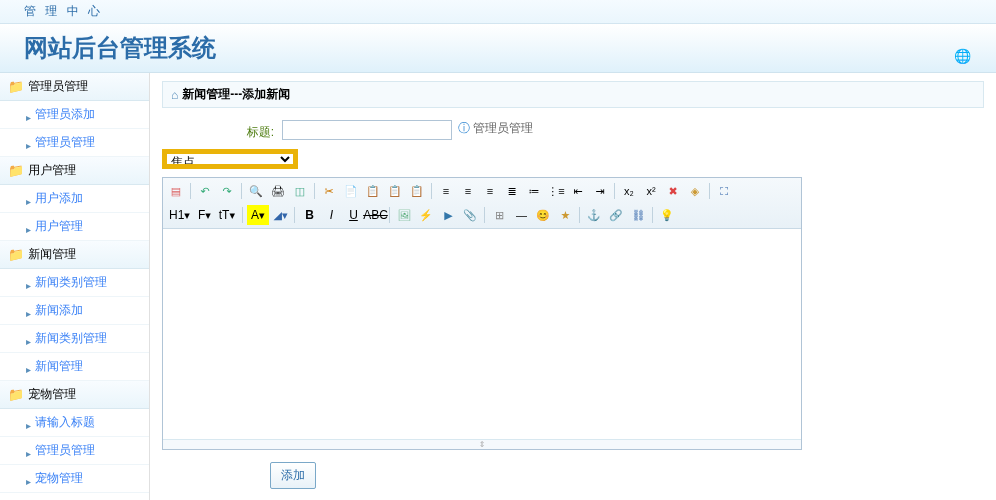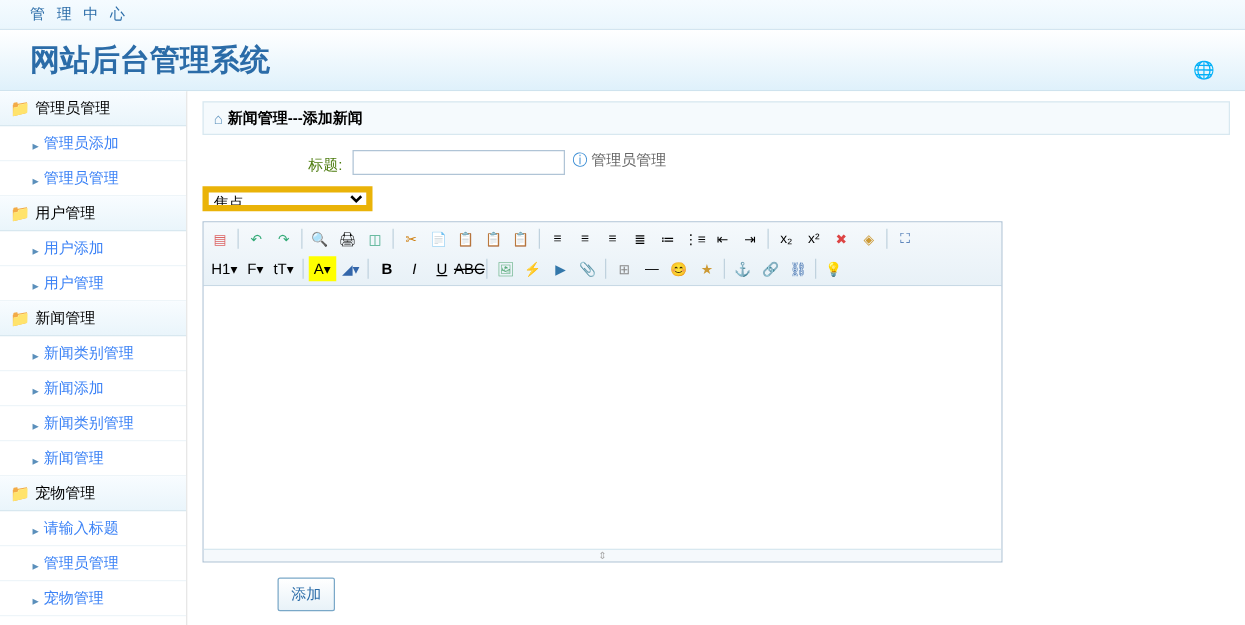--- a/index.html
+++ b/index.html
@@ -23,21 +23,21 @@
 .form-select{border:5px solid #eab308;height:20px;width:136px;background:#fff}
 .hint{display:flex;align-items:center;gap:3px;margin-left:6px;color:#666}
 .hint .info{color:#3b8dd4}
 .editor{border:1px solid #b0c4d6;width:640px}
 .toolbar{background:linear-gradient(#f5f9fc,#e8f1f7);border-bottom:1px solid #c8d9e5;padding:3px;display:flex;flex-wrap:wrap;gap:2px;align-items:center}
 .tb-btn{width:20px;height:20px;display:inline-flex;align-items:center;justify-content:center;cursor:pointer;border:1px solid transparent;border-radius:2px;font-size:11px}
 .tb-sep{width:1px;height:16px;background:#c0d2de;margin:0 2px}
 .tb-sel{font-size:11px;padding:0 2px;cursor:pointer;display:inline-flex;align-items:center;height:20px;border:1px solid transparent}
 .editor-body{height:210px;background:#fff}
 .editor-resize{height:10px;background:#f5f9fc;border-top:1px solid #d8e8f0;text-align:center;color:#aaa;font-size:8px;cursor:ns-resize;line-height:10px}
-.submit-btn{border:1px solid #7aa8c8;background:linear-gradient(#fff,#e8f2f8);padding:4px 10px;cursor:pointer;border-radius:2px;color:#2b6ca8;margin-left:60px;margin-top:4px}
+.submit-btn{border:1px solid #7aa8c8;background:linear-gradient(#fff,#e8f2f8);padding:4px 10px;cursor:pointer;border-radius:2px;color:#2b6ca8;margin-left:108px;margin-top:4px}
 </style>
 </head>
 <body>
 
 <div class="topbar">
   <span>管 理 中 心</span>
 </div>
 
 <div class="header">
   <h1>网站后台管理系统</h1>

